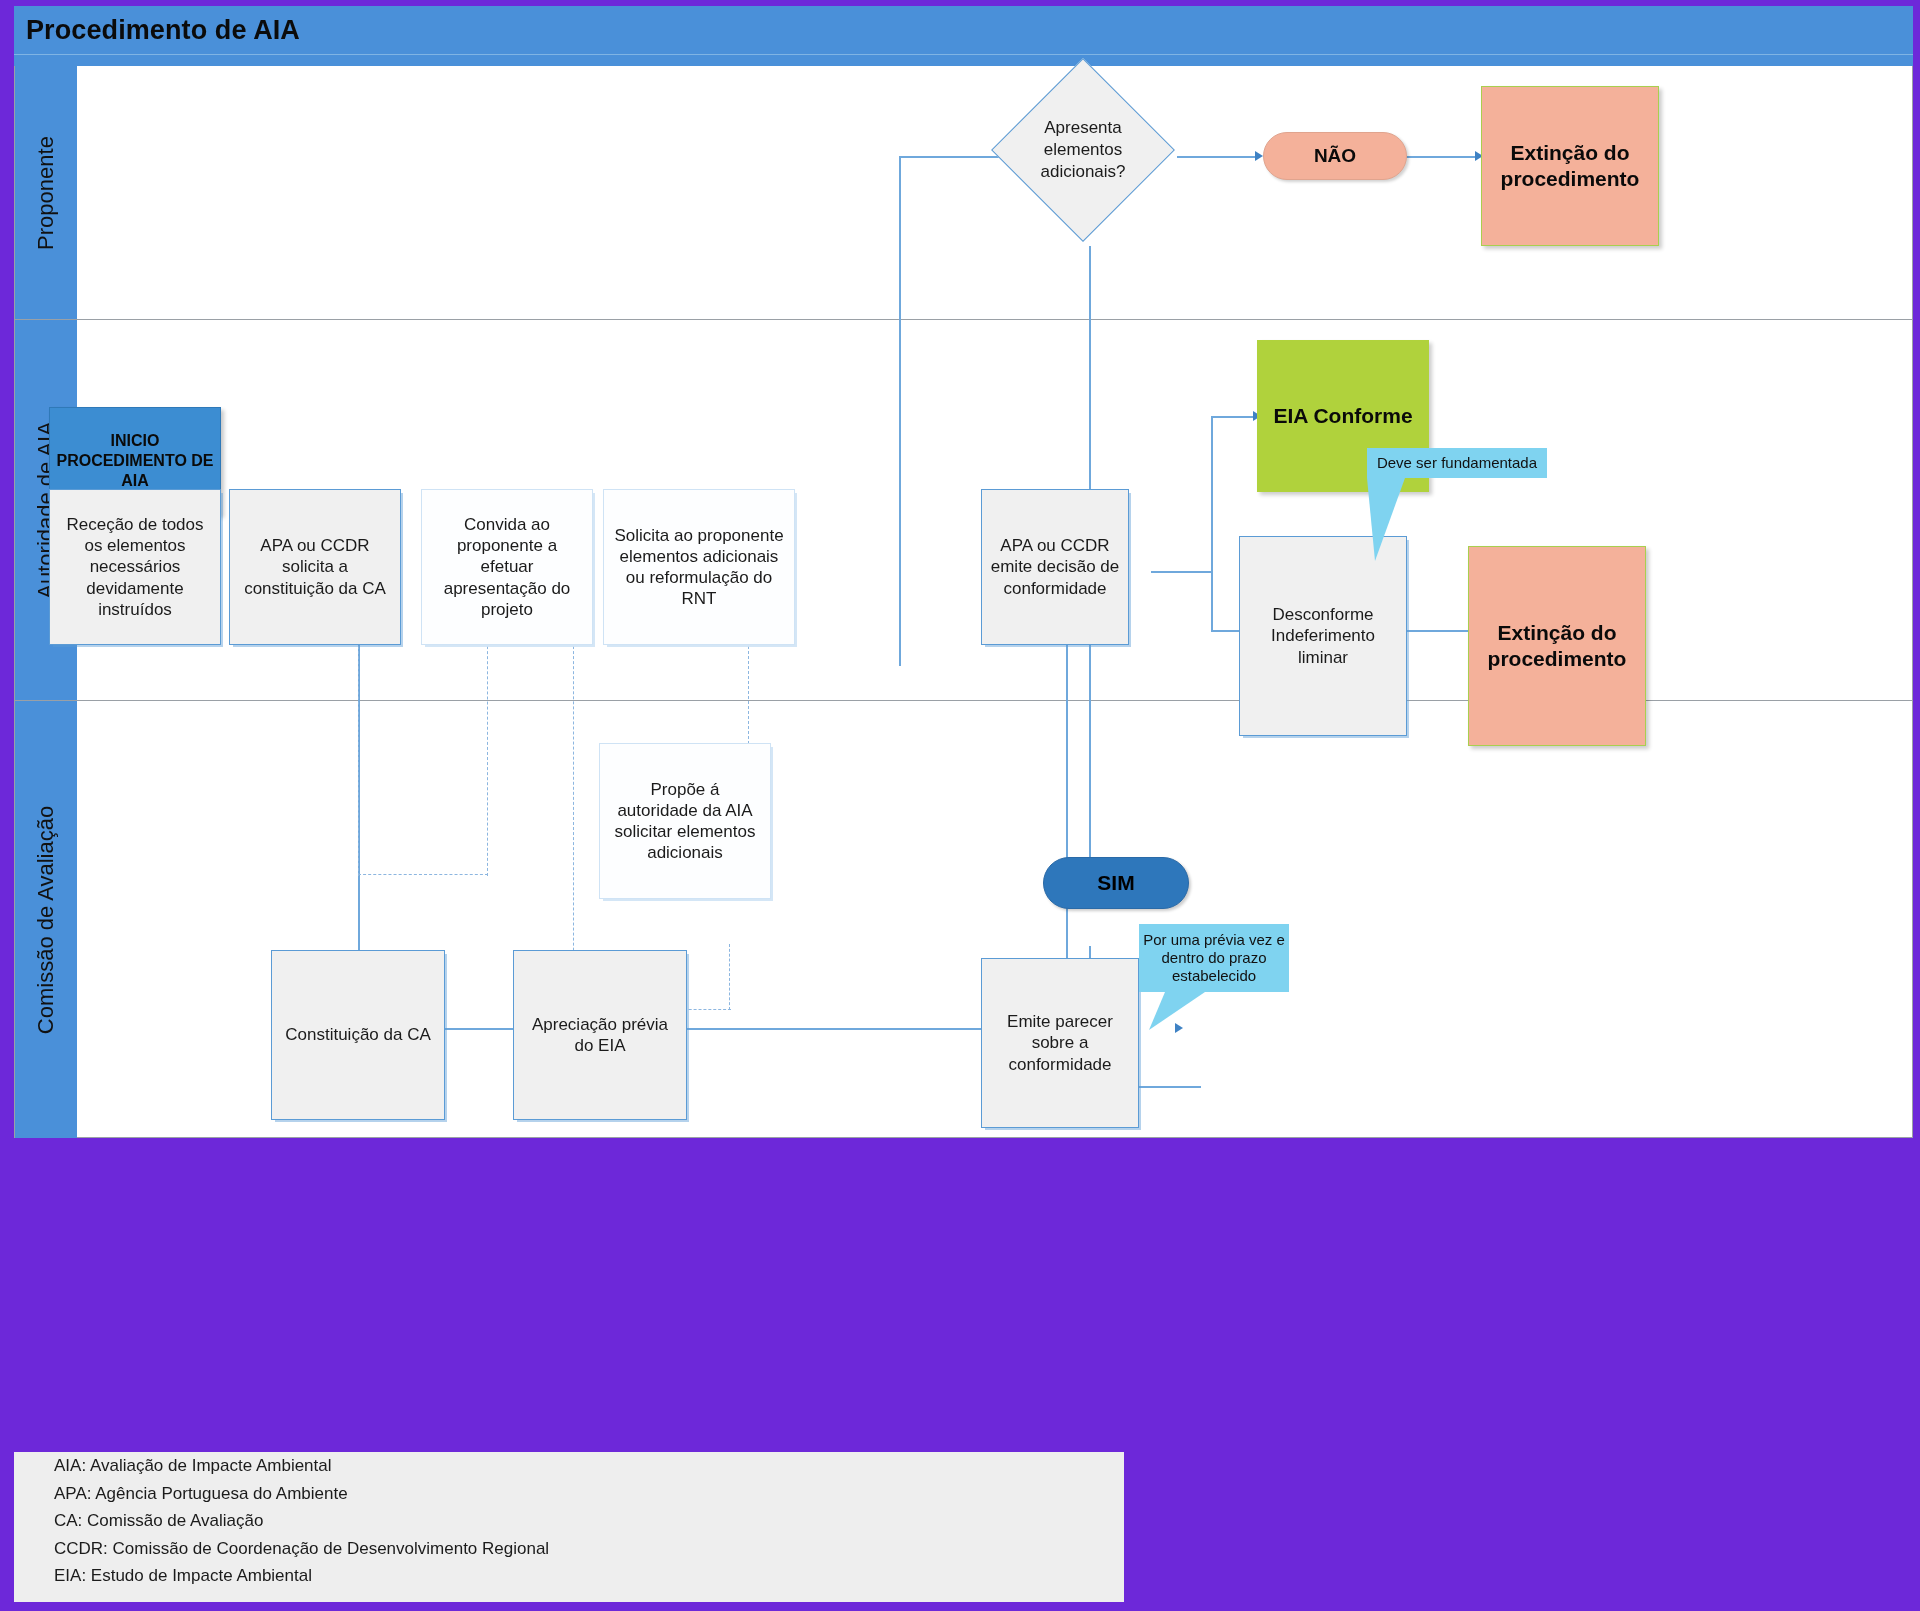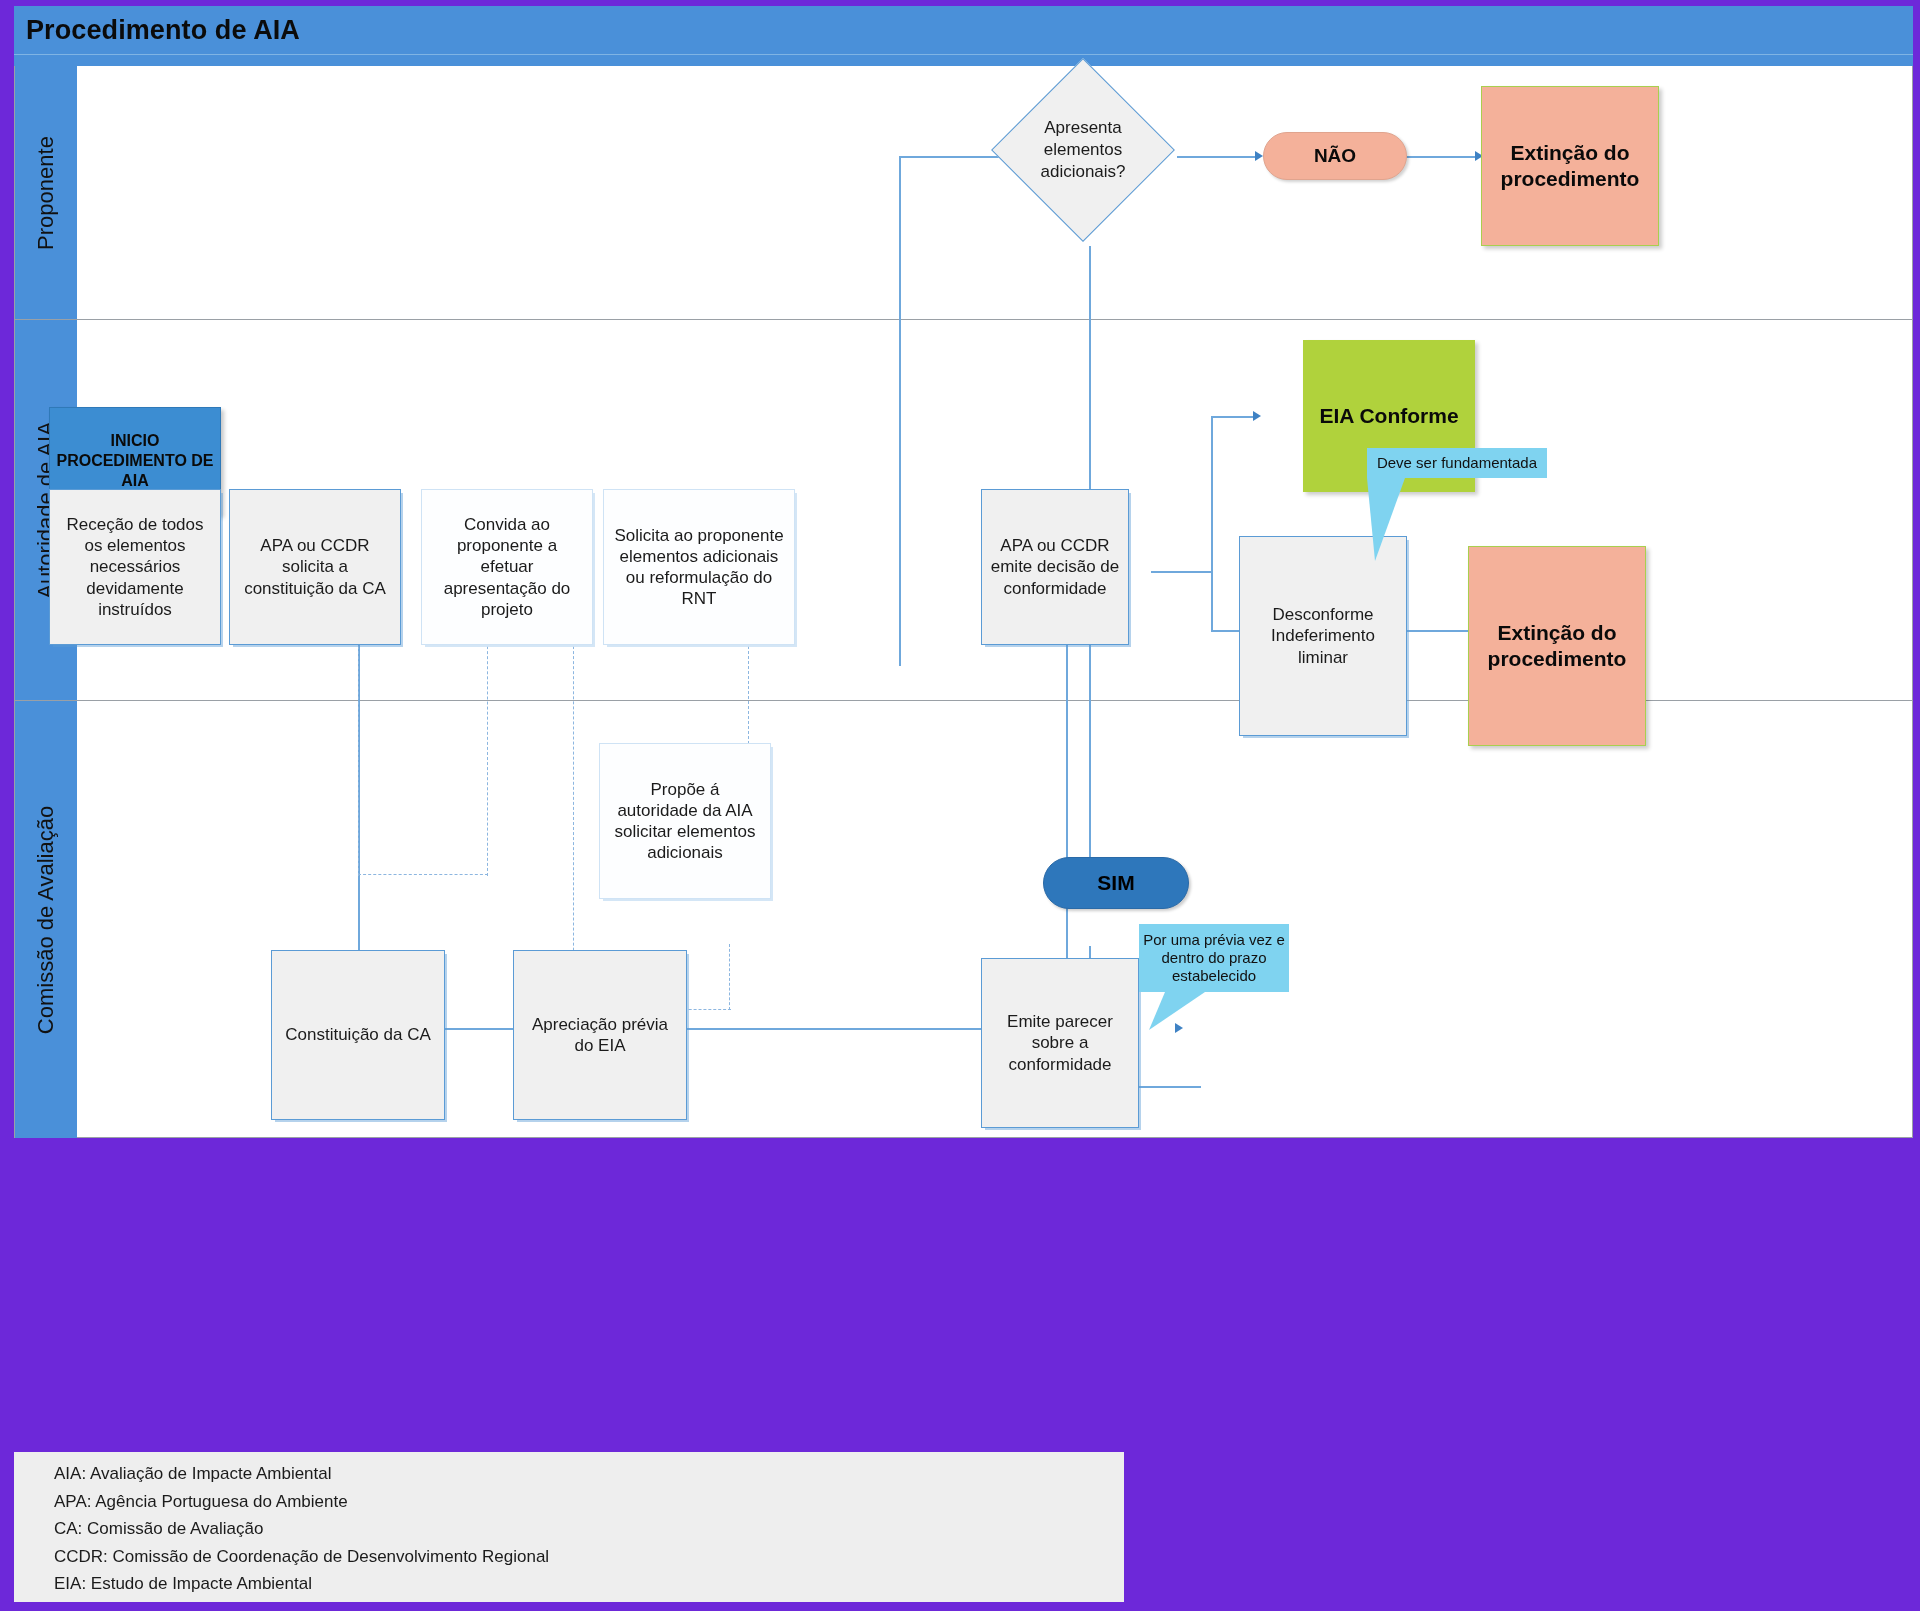--- a/index.html
+++ b/index.html
@@ -205,21 +205,21 @@
   }
 
   
   #legend {
     position: absolute;
     left: 14px; top: 1452px;
     width: 1110px; height: 150px;
     background: #eeeeee;
   }
   #legend ul {
-    margin: 0; padding: 8px 0 0 40px;
+    margin: 0; padding: 0 0 0 40px;
     list-style: none;
   }
   #legend li {
     font-size: 17px;
     color: #1b1b1b;
     line-height: 1.62;
   }
 </style>
 </head>
 <body>
@@ -314,21 +314,21 @@
     <div class="shape proc" style="left:34px;top:423px;width:172px;height:156px;">Receção de todos os elementos necessários devidamente instruídos</div>
 
     <div class="shape proc" style="left:214px;top:423px;width:172px;height:156px;">APA ou CCDR solicita a constituição da CA</div>
 
     <div class="shape proc pale" style="left:406px;top:423px;width:172px;height:156px;">Convida ao proponente a efetuar apresentação do projeto</div>
 
     <div class="shape proc pale" style="left:588px;top:423px;width:192px;height:156px;">Solicita ao proponente elementos adicionais ou reformulação do RNT</div>
 
     <div class="shape proc" style="left:966px;top:423px;width:148px;height:156px;">APA ou  CCDR emite decisão de conformidade</div>
 
-    <div class="shape green-box" style="left:1288px;top:274px;width:172px;height:152px;">EIA Conforme</div>
+    <div class="shape green-box" style="left:1242px;top:274px;width:172px;height:152px;">EIA Conforme</div>
 
     <div class="shape proc" style="left:1224px;top:470px;width:168px;height:200px;">Desconforme Indeferimento liminar</div>
 
     <div class="shape term-peach" style="left:1453px;top:480px;width:178px;height:200px;">Extinção do procedimento</div>
 
     <div class="callout" style="left:1352px;top:382px;width:180px;height:30px;">Deve ser fundamentada</div>
     <svg style="position:absolute;left:1290px;top:400px;width:140px;height:110px;overflow:visible;">
       <polygon points="62,12 100,12 70,95" fill="#7fd3f0"></polygon>
     </svg>
 

